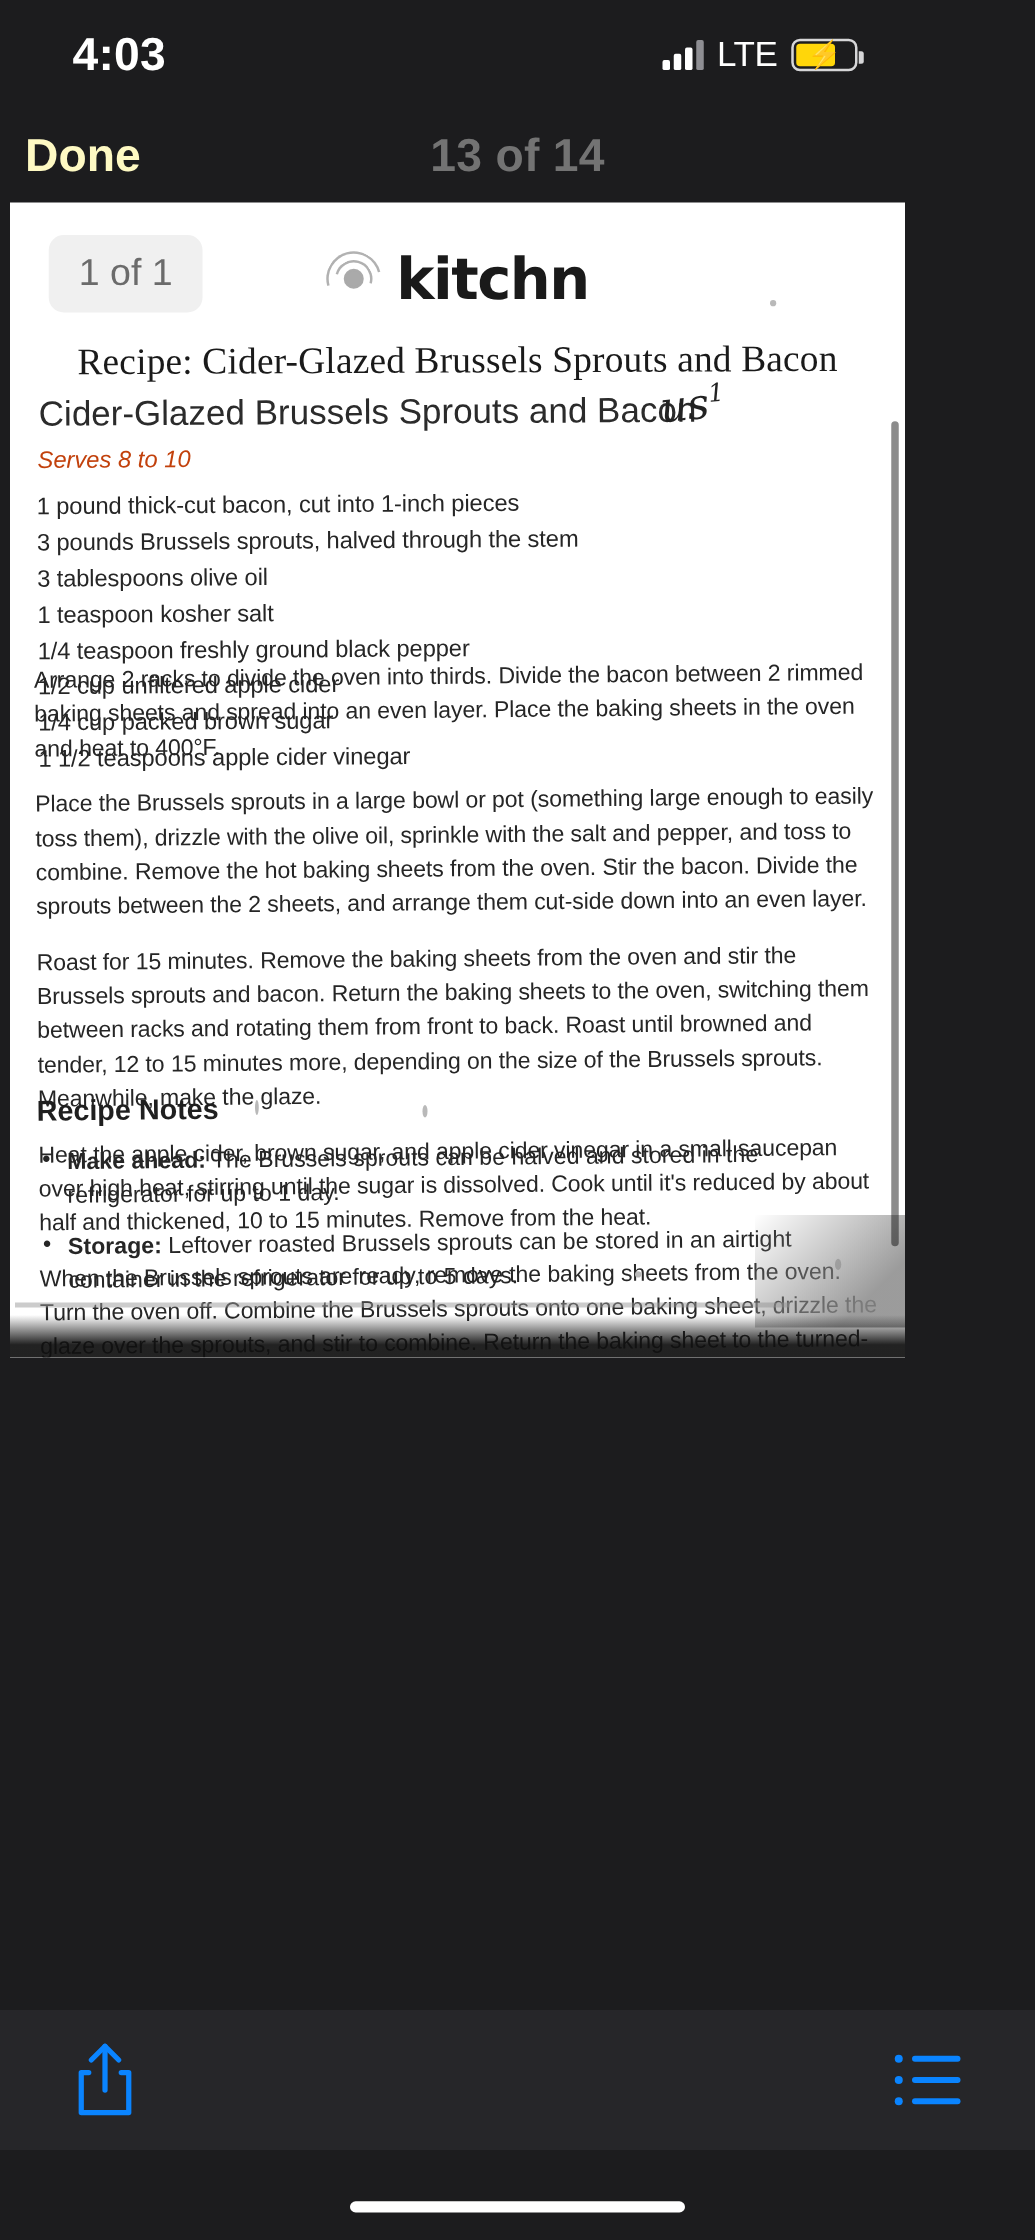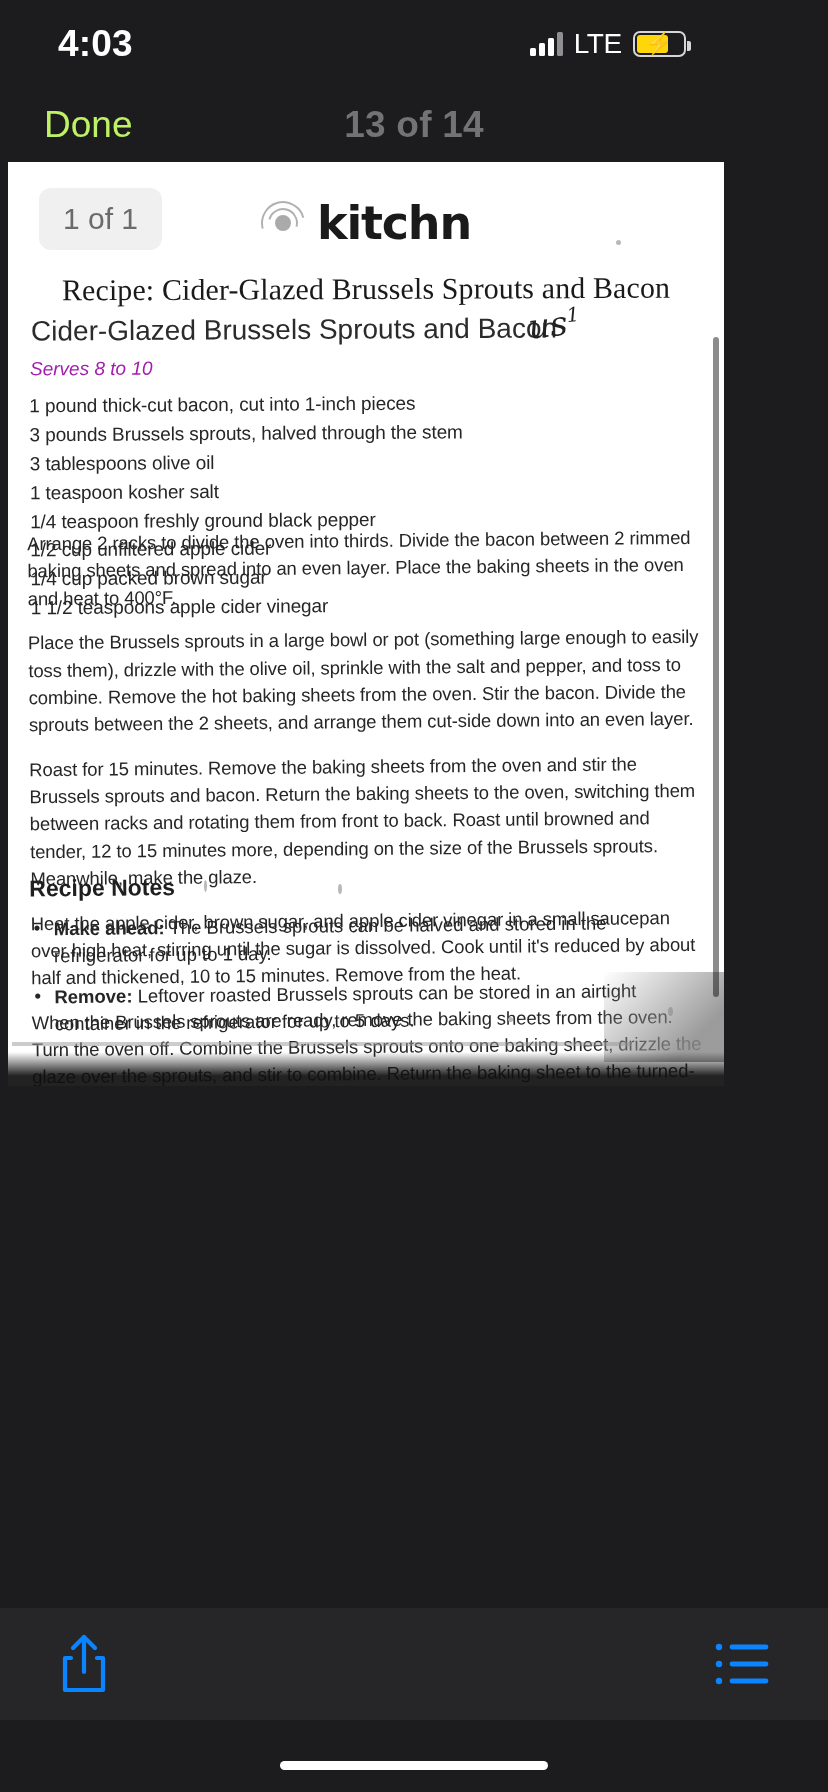--- a/index.html
+++ b/index.html
@@ -42,22 +42,22 @@
     position:absolute; left:50%; top:50%; transform:translate(-50%,-50%);
     font-size:22px; line-height:1; color:#1c1c1e;
   }
 
   
   .navbar {
     position:absolute; top:88px; left:0; width:828px; height:74px;
     display:flex; align-items:center; justify-content:center;
   }
   .nav-done {
-    position:absolute; left:44px; top:50%; transform:translateY(-50%);
-    color:#bef264; font-size:37px; font-weight:400;
+    position:absolute; left:20px; top:50%; transform:translateY(-50%);
+    color:#fef9c3; font-size:37px; font-weight:700;
   }
   .nav-title { color:#737373; font-size:37px; font-weight:700; letter-spacing:.2px; }
 
   
   .doc-wrap {
     position:absolute; top:162px; left:8px;
     width:716px; height:924px;
     background:#ffffff;
     overflow:hidden;
   }
@@ -107,21 +107,21 @@
   .handwriting {
     position:absolute; left:520px; top:142px;
     font-family:"DejaVu Serif", serif;
     font-size:34px; color:#222; font-style:italic;
     transform:rotate(-6deg);
   }
   .handwriting sup { font-size:20px; }
 
   .doc-serves {
     position:absolute; left:22px; top:196px;
-    font-size:19px; font-style:italic; color:#a21caf;
+    font-size:19px; font-style:italic; color:#c2410c;
     transform:rotate(-0.35deg);
   }
 
   .ingredients {
     position:absolute; left:22px; top:228px; width:660px;
     transform:rotate(-0.4deg);
   }
   .ingredients li {
     list-style:none; font-size:19px; line-height:1.52;
     color:#262626; letter-spacing:-.1px;
@@ -247,21 +247,21 @@
         <p>Place the Brussels sprouts in a large bowl or pot (something large enough to easily toss them), drizzle with the olive oil, sprinkle with the salt and pepper, and toss to combine. Remove the hot baking sheets from the oven. Stir the bacon. Divide the sprouts between the 2 sheets, and arrange them cut-side down into an even layer.</p>
         <p>Roast for 15 minutes. Remove the baking sheets from the oven and stir the Brussels sprouts and bacon. Return the baking sheets to the oven, switching them between racks and rotating them from front to back. Roast until browned and tender, 12 to 15 minutes more, depending on the size of the Brussels sprouts. Meanwhile, make the glaze.</p>
         <p>Heat the apple cider, brown sugar, and apple cider vinegar in a small saucepan over high heat, stirring until the sugar is dissolved. Cook until it's reduced by about half and thickened, 10 to 15 minutes. Remove from the heat.</p>
         <p>When the Brussels sprouts are ready, remove the baking sheets from the oven. Turn the oven off. Combine the Brussels sprouts onto one baking sheet, drizzle the glaze over the sprouts, and stir to combine. Return the baking sheet to the turned-off oven and let sit until the Brussels sprouts absorb some of the glaze, about 2 minutes more.</p>
       </div>
 
       <div class="notes">
         <h2>Recipe Notes</h2>
         <ul>
           <li><b>Make ahead:</b><span> The Brussels sprouts can be halved and stored in the refrigerator for up to 1 day.</span></li>
-          <li><b>Remove:</b><span> Leftover roasted Brussels sprouts can be stored in an airtight container in the refrigerator for up to 5 days.</span></li>
+          <li><b>Storage:</b><span> Leftover roasted Brussels sprouts can be stored in an airtight container in the refrigerator for up to 5 days.</span></li>
         </ul>
       </div>
 
       <div class="speck" style="left:608px;top:78px;width:5px;height:5px;"></div>
       <div class="speck" style="left:330px;top:722px;width:4px;height:10px;"></div>
       <div class="speck" style="left:196px;top:718px;width:3px;height:12px;"></div>
       <div class="speck" style="left:500px;top:855px;width:5px;height:5px;"></div>
       <div class="speck" style="left:660px;top:845px;width:5px;height:9px;"></div>
       <div class="scan-line"></div>
       <div class="scan-corner"></div>

